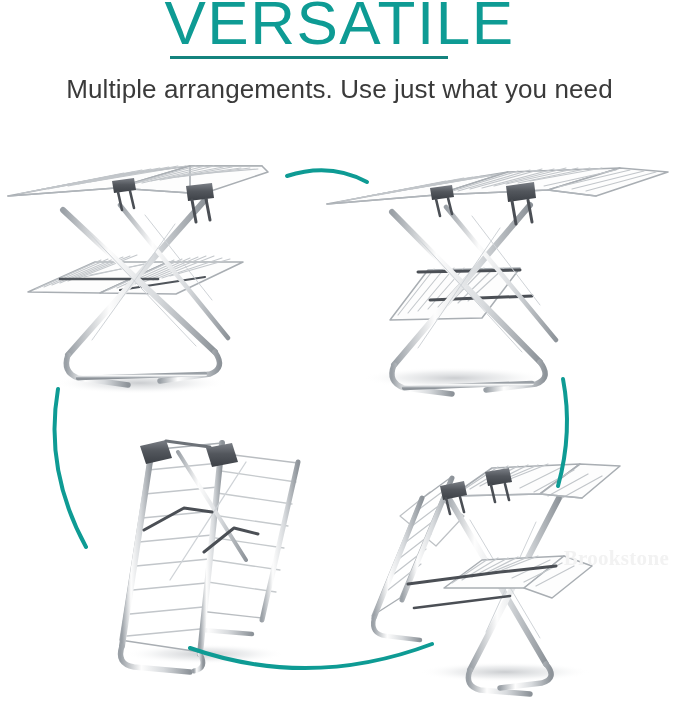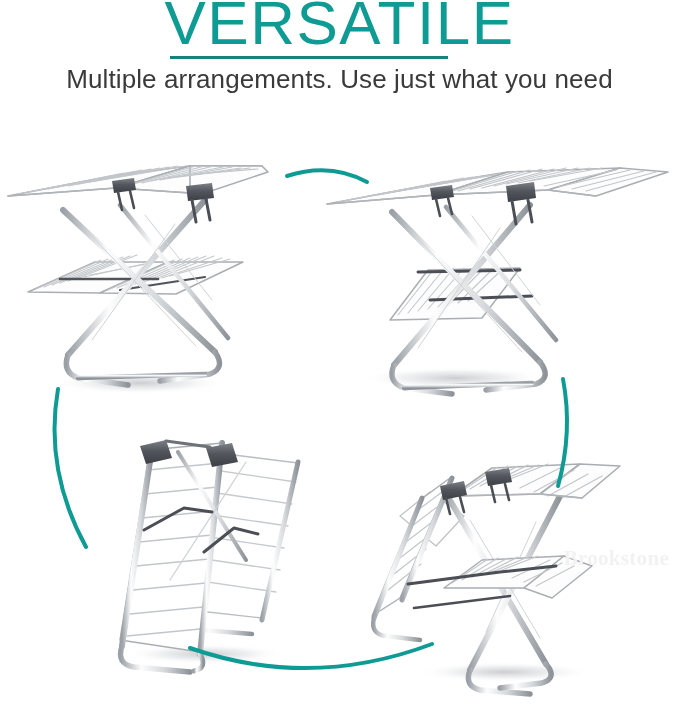--- a/index.html
+++ b/index.html
@@ -56,21 +56,21 @@
     width: 278px;
     height: 3px;
     background: #14837e;
   }
 
   .subtitle {
     margin: 0;
     padding: 0;
     position: absolute;
     left: 0;
-    top: 62px;
+    top: 72px;
     width: 679px;
     font-family: "Liberation Sans", sans-serif;
     font-size: 26px;
     font-weight: 300;
     letter-spacing: 0.1px;
     line-height: 34px;
     color: #3a3a3a;
     white-space: nowrap;
   }
 

